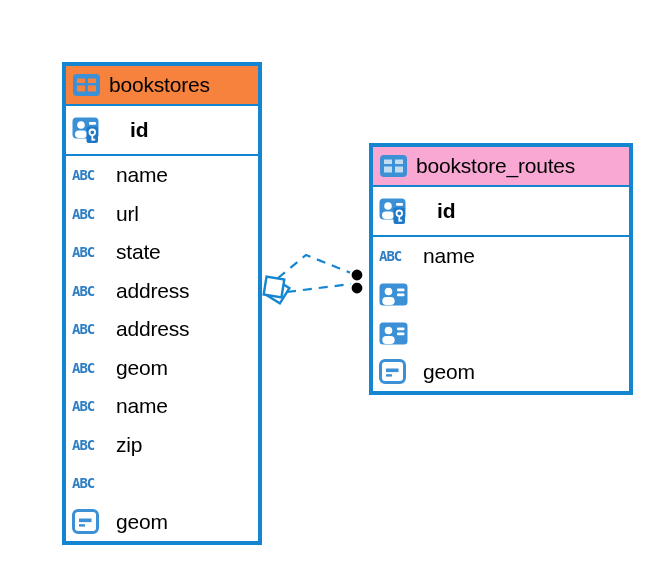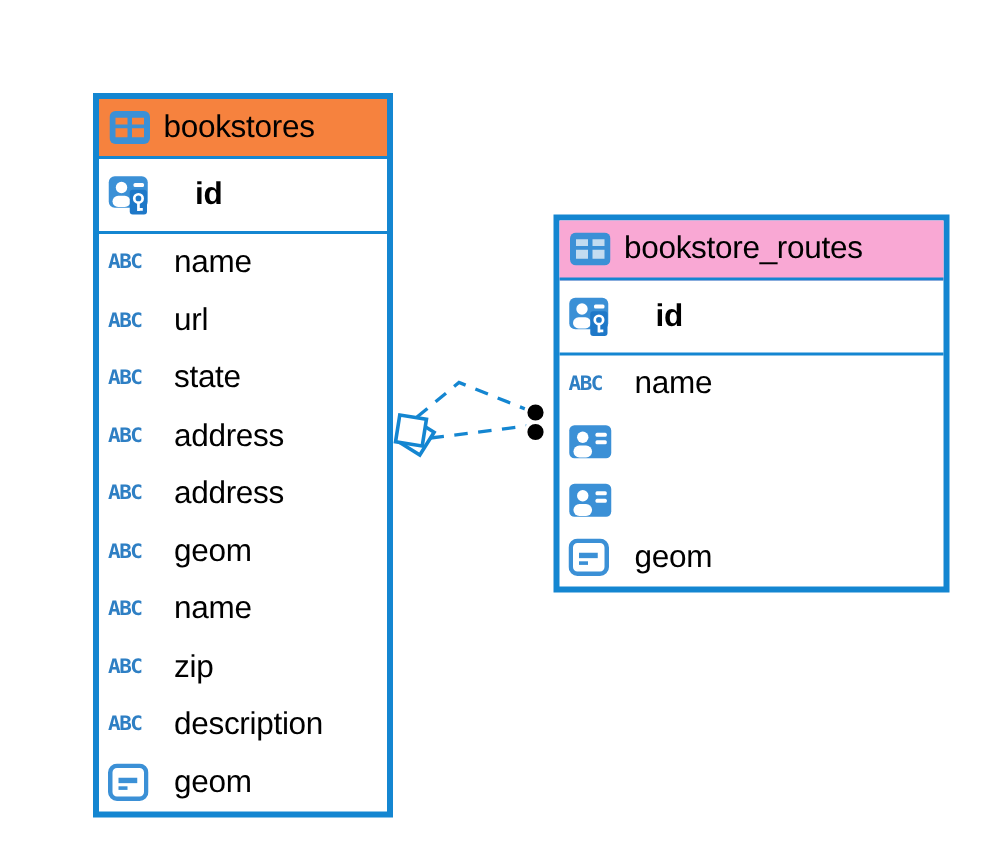--- a/index.html
+++ b/index.html
@@ -123,21 +123,20 @@
         <div class="row">
           <span class="icon">
             <span class="abc">ABC</span>
           </span>
           <span class="label">zip</span>
         </div>
         <div class="row">
           <span class="icon">
             <span class="abc">ABC</span>
           </span>
-          <span class="label">description</span>
         </div>
         <div class="row">
           <span class="icon">
             <svg width="27" height="25" viewBox="0 0 27 25">
               <rect x="1.5" y="1.5" width="24" height="22" rx="4.5" fill="none" stroke="#3B90D6" stroke-width="3"></rect>
               <rect x="7" y="9.5" width="12.5" height="3.6" fill="#3B90D6"></rect>
               <rect x="7" y="15.2" width="6" height="2.4" fill="#3B90D6"></rect>
             </svg>
           </span>
           <span class="label">geom</span>

